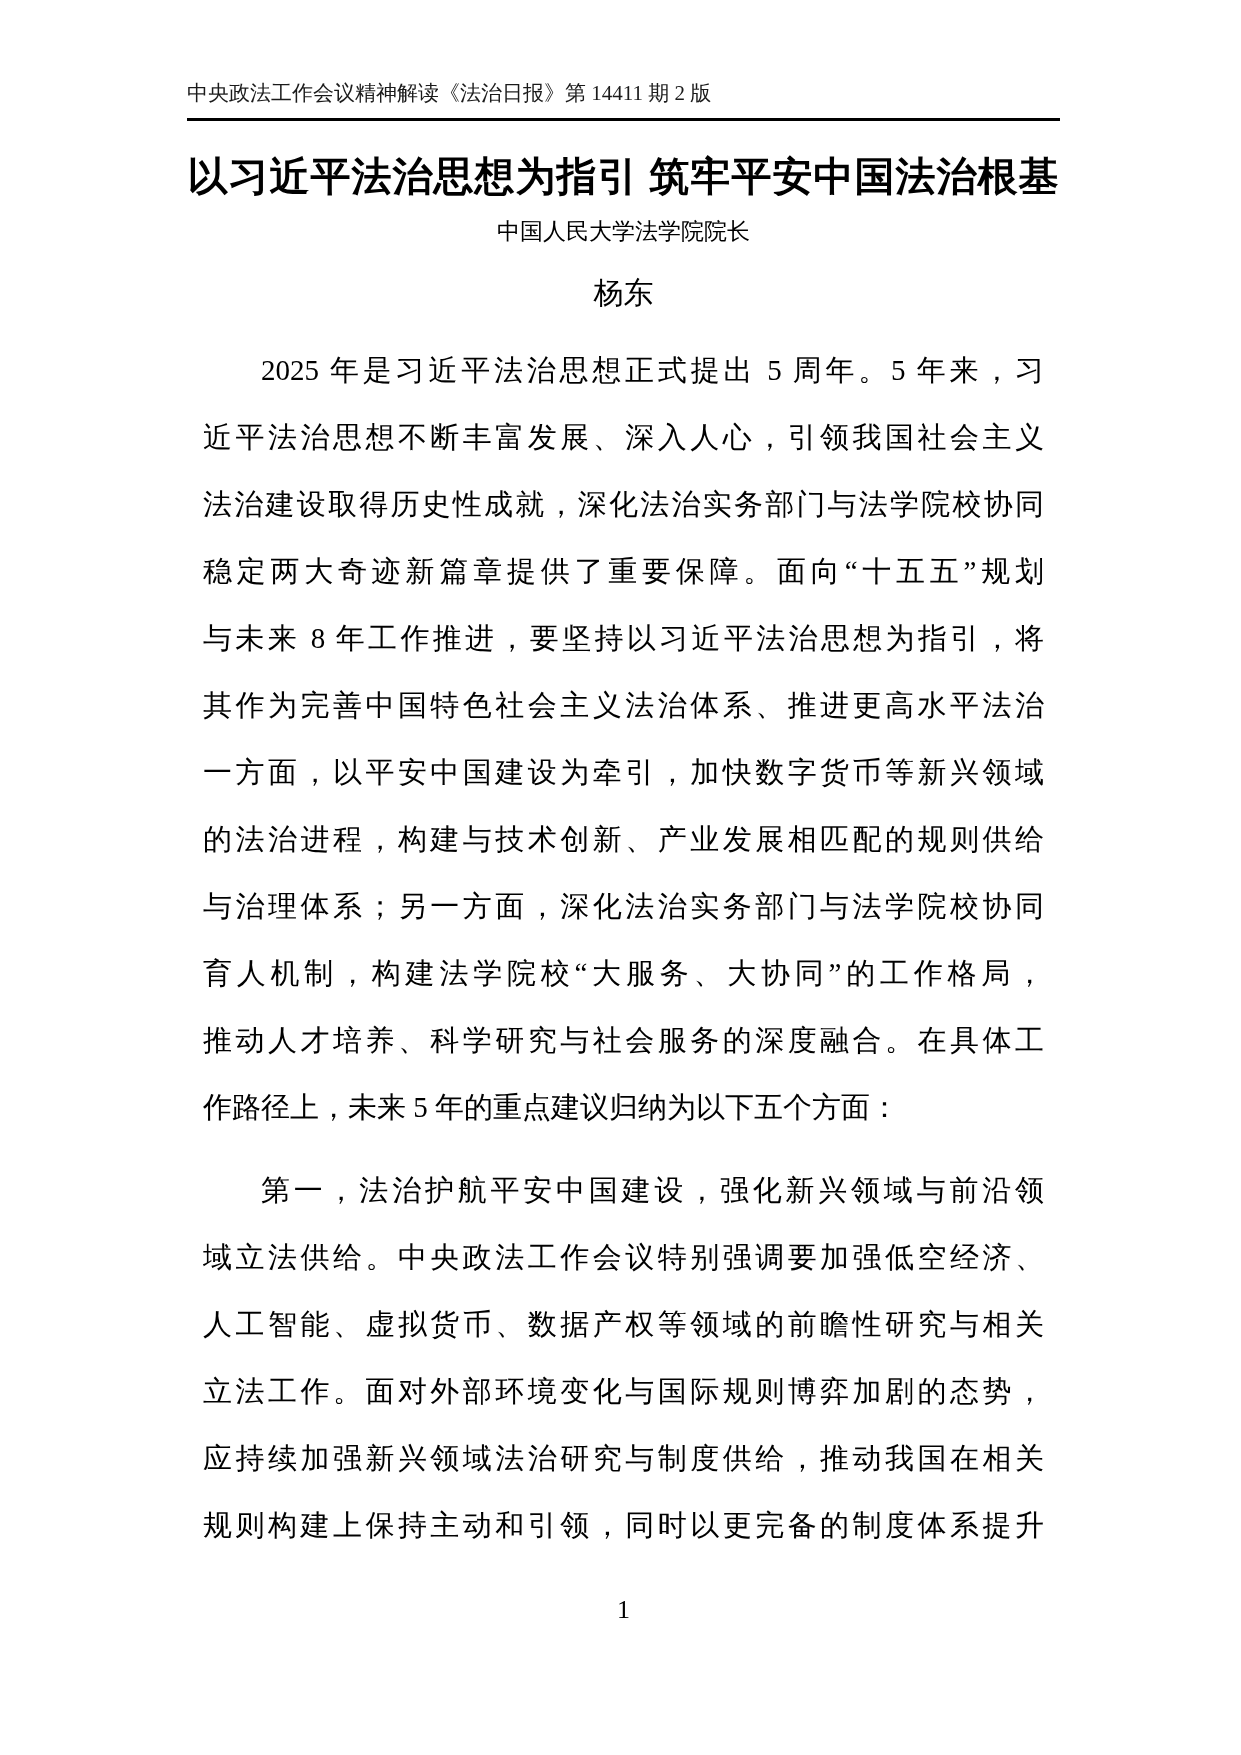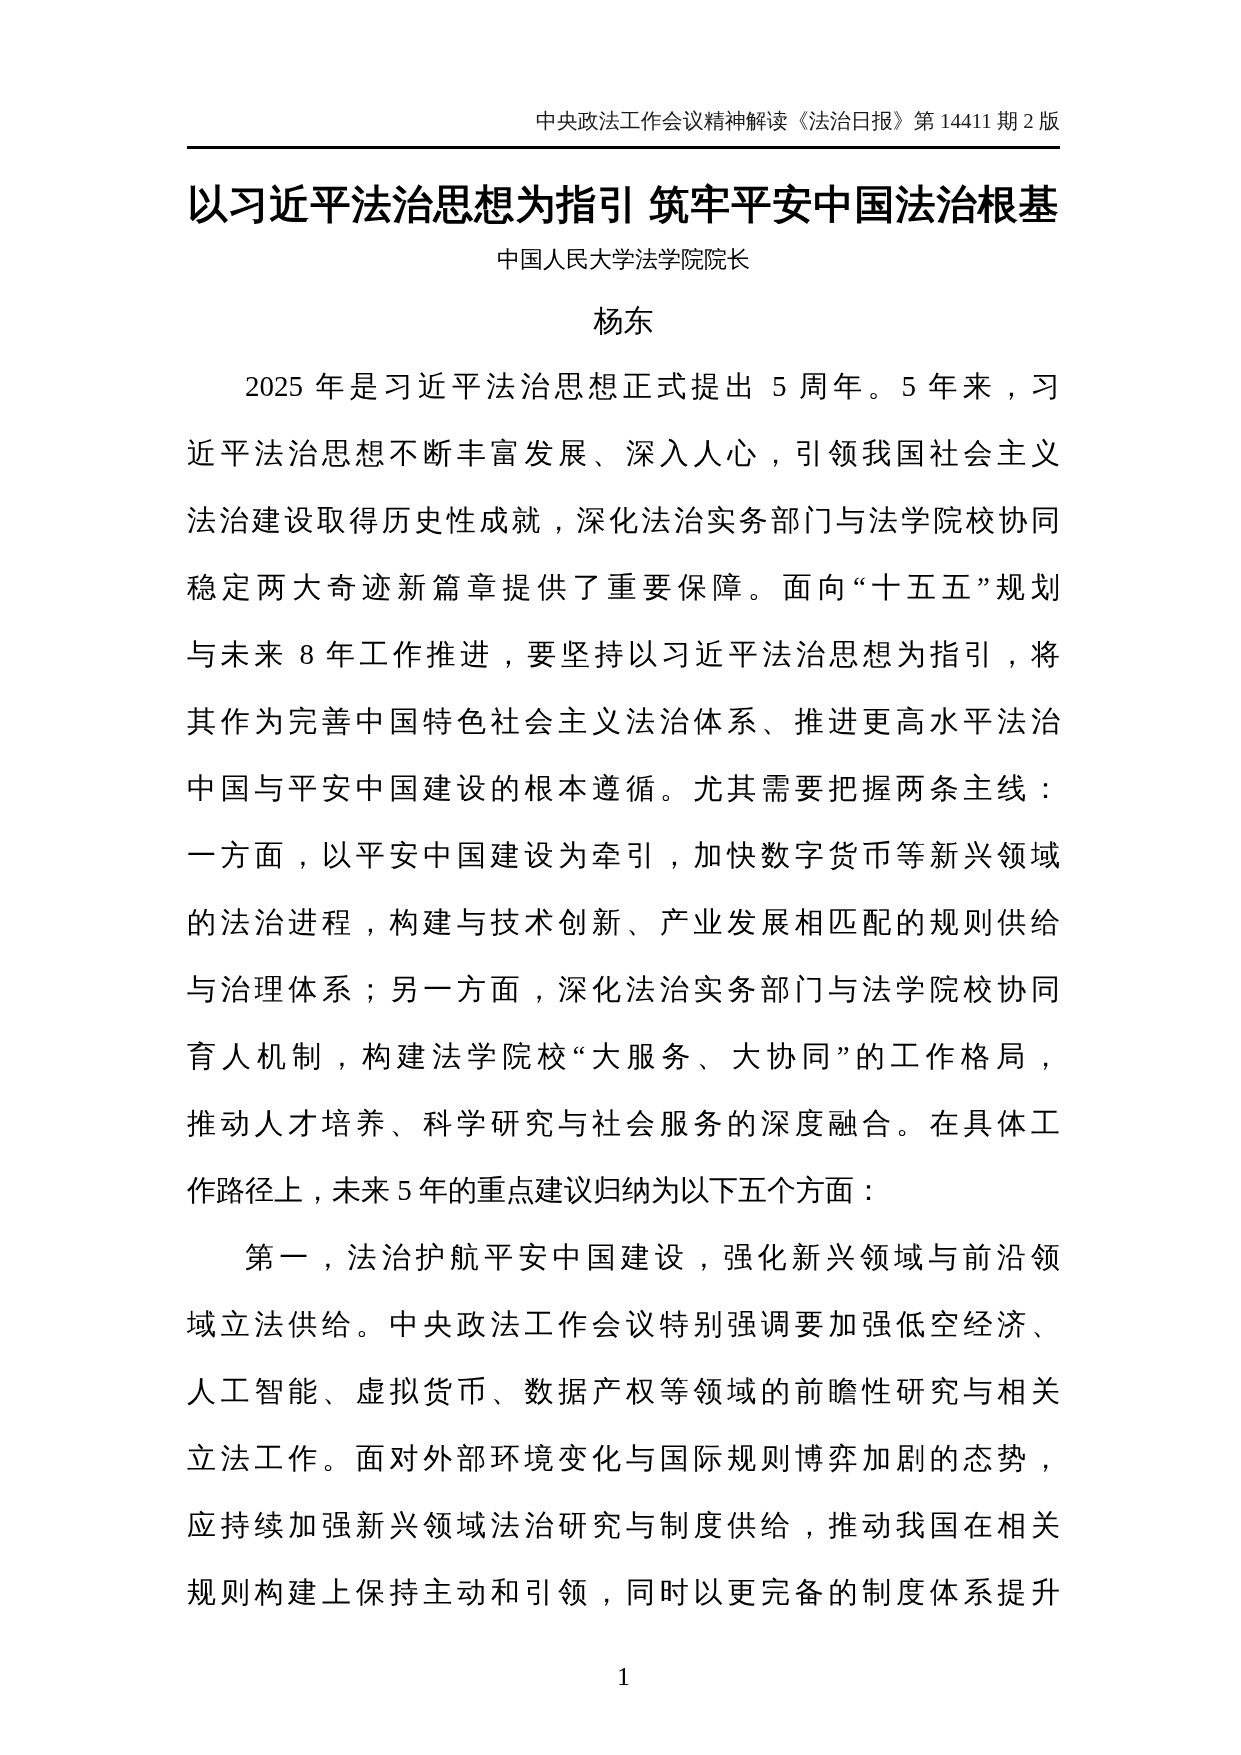--- a/index.html
+++ b/index.html
@@ -17,23 +17,23 @@
     overflow: hidden;
   }
   .content {
     position: absolute;
     left: 187px;
     right: 181px;
     top: 0;
   }
   .header {
     display: flex;
-    justify-content: flex-end;
+    justify-content: flex-start;
     align-items: flex-end;
-    padding-top: 108px;
+    padding-top: 80px;
     padding-bottom: 12px;
     border-bottom: 3px solid #000000;
     font-size: 21px;
     line-height: 26px;
     color: #1a1a1a;
   }
   .doc-title {
     margin: 28px 0 0 0;
     text-align: center;
     font-size: 40px;
@@ -53,21 +53,21 @@
     margin-top: 8px;
     text-align: center;
     font-size: 30px;
     line-height: 56px;
     font-family: "Liberation Sans", sans-serif;
   }
   .doc-body {
     margin-top: 4px;
     font-size: 29px;
   }
-  .para { margin: 0; }
+  .para { margin: 16px; }
   .line {
     height: 67px;
     line-height: 67px;
     text-align: justify;
     text-align-last: justify;
     overflow: hidden;
   }
   .line.indent { text-indent: 58px; }
   .line.last { text-align-last: left; }
   .footer {
@@ -93,21 +93,20 @@
     <div class="doc-author">杨东</div>
 
     <div class="doc-body">
       <div class="para">
         <div class="line indent">2025 年是习近平法治思想正式提出 5 周年。5 年来，习</div>
         <div class="line">近平法治思想不断丰富发展、深入人心，引领我国社会主义</div>
         <div class="line">法治建设取得历史性成就，深化法治实务部门与法学院校协同</div>
         <div class="line">稳定两大奇迹新篇章提供了重要保障。面向“十五五”规划</div>
         <div class="line">与未来 8 年工作推进，要坚持以习近平法治思想为指引，将</div>
         <div class="line">其作为完善中国特色社会主义法治体系、推进更高水平法治</div>
-        <div class="line">中国与平安中国建设的根本遵循。尤其需要把握两条主线：</div>
         <div class="line">一方面，以平安中国建设为牵引，加快数字货币等新兴领域</div>
         <div class="line">的法治进程，构建与技术创新、产业发展相匹配的规则供给</div>
         <div class="line">与治理体系；另一方面，深化法治实务部门与法学院校协同</div>
         <div class="line">育人机制，构建法学院校“大服务、大协同”的工作格局，</div>
         <div class="line">推动人才培养、科学研究与社会服务的深度融合。在具体工</div>
         <div class="line last">作路径上，未来 5 年的重点建议归纳为以下五个方面：</div>
       </div>
       <div class="para">
         <div class="line indent">第一，法治护航平安中国建设，强化新兴领域与前沿领</div>
         <div class="line">域立法供给。中央政法工作会议特别强调要加强低空经济、</div>

